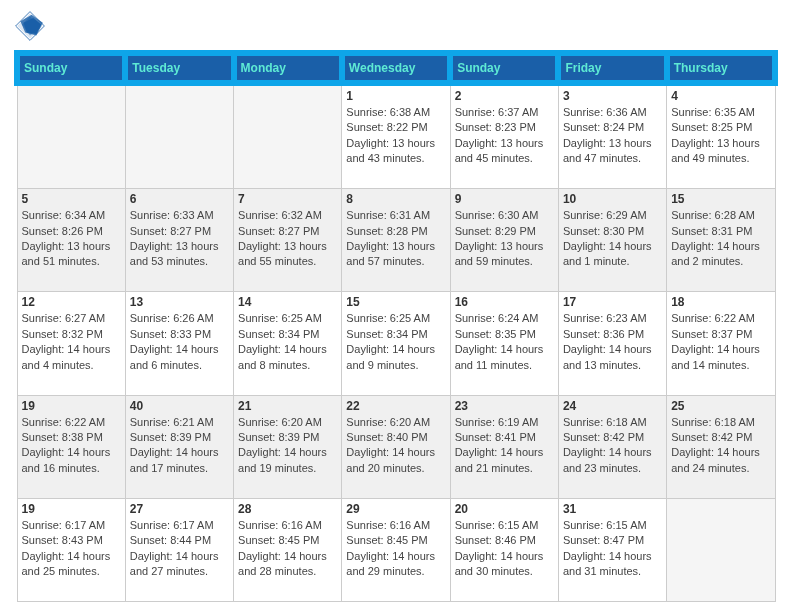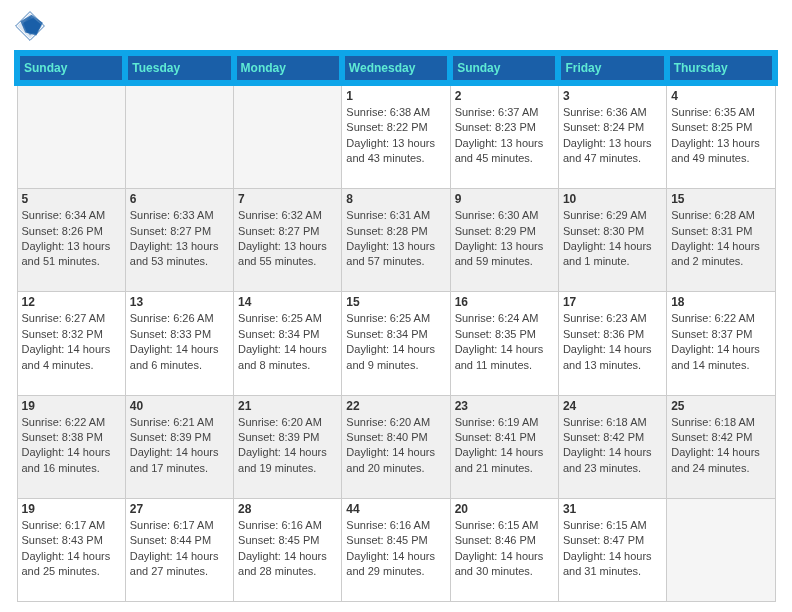--- a/index.html
+++ b/index.html
@@ -249,21 +249,21 @@
           </td>
           <td>
             <span class="day-number">27</span>
             <div class="day-info">Sunrise: 6:17 AM<br>Sunset: 8:44 PM<br>Daylight: 14 hours and 27 minutes.</div>
           </td>
           <td>
             <span class="day-number">28</span>
             <div class="day-info">Sunrise: 6:16 AM<br>Sunset: 8:45 PM<br>Daylight: 14 hours and 28 minutes.</div>
           </td>
           <td>
-            <span class="day-number">44</span>
+            <span class="day-number">29</span>
             <div class="day-info">Sunrise: 6:16 AM<br>Sunset: 8:45 PM<br>Daylight: 14 hours and 29 minutes.</div>
           </td>
           <td>
             <span class="day-number">20</span>
             <div class="day-info">Sunrise: 6:15 AM<br>Sunset: 8:46 PM<br>Daylight: 14 hours and 30 minutes.</div>
           </td>
           <td>
             <span class="day-number">31</span>
             <div class="day-info">Sunrise: 6:15 AM<br>Sunset: 8:47 PM<br>Daylight: 14 hours and 31 minutes.</div>
           </td>

